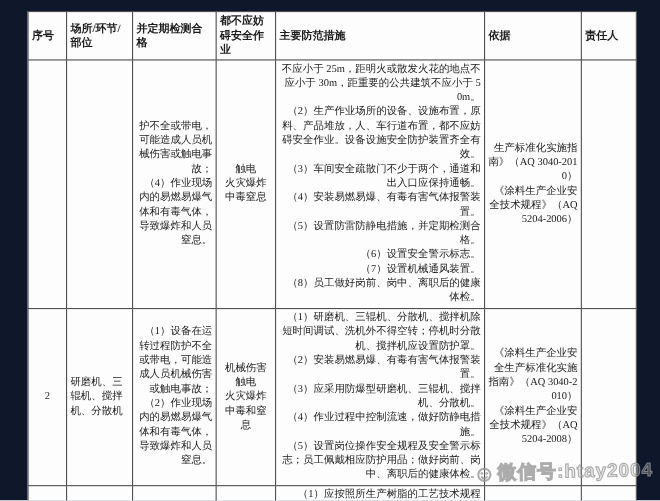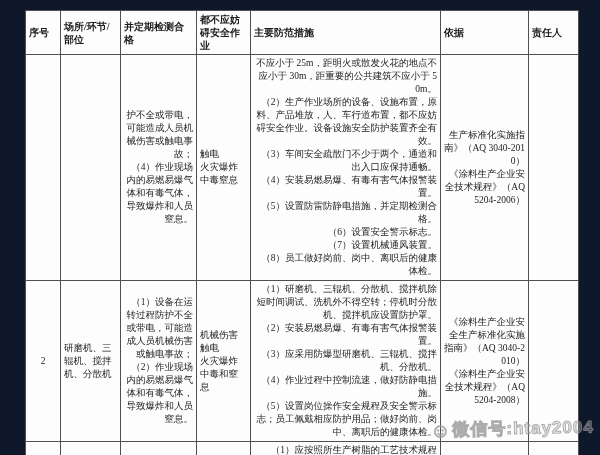--- a/index.html
+++ b/index.html
@@ -31,21 +31,21 @@
     font-weight:bold;
     text-align:left;
     vertical-align:middle;
     font-size:10px;
   }
   tr.h-header{height:28px;}
   tr.r1{height:160px;}
   tr.r2{height:135px;}
   tr.r3{height:64px;}
   .c-no{text-align:center;}
-  .c-accidents{white-space:pre-line;}
+  .c-accidents{text-align:center;white-space:pre-line;}
   .c-risk,.c-measures,.c-basis{white-space:pre-line;text-align:right;}
   .c-measures{vertical-align:top;}
   td.top{vertical-align:top;}
   .watermark{
     position:absolute;left:430px;top:417px;
     white-space:nowrap;
     font-family:"Liberation Sans","DejaVu Sans",sans-serif;
     font-weight:bold;
     font-size:17px;
     letter-spacing:1px;

